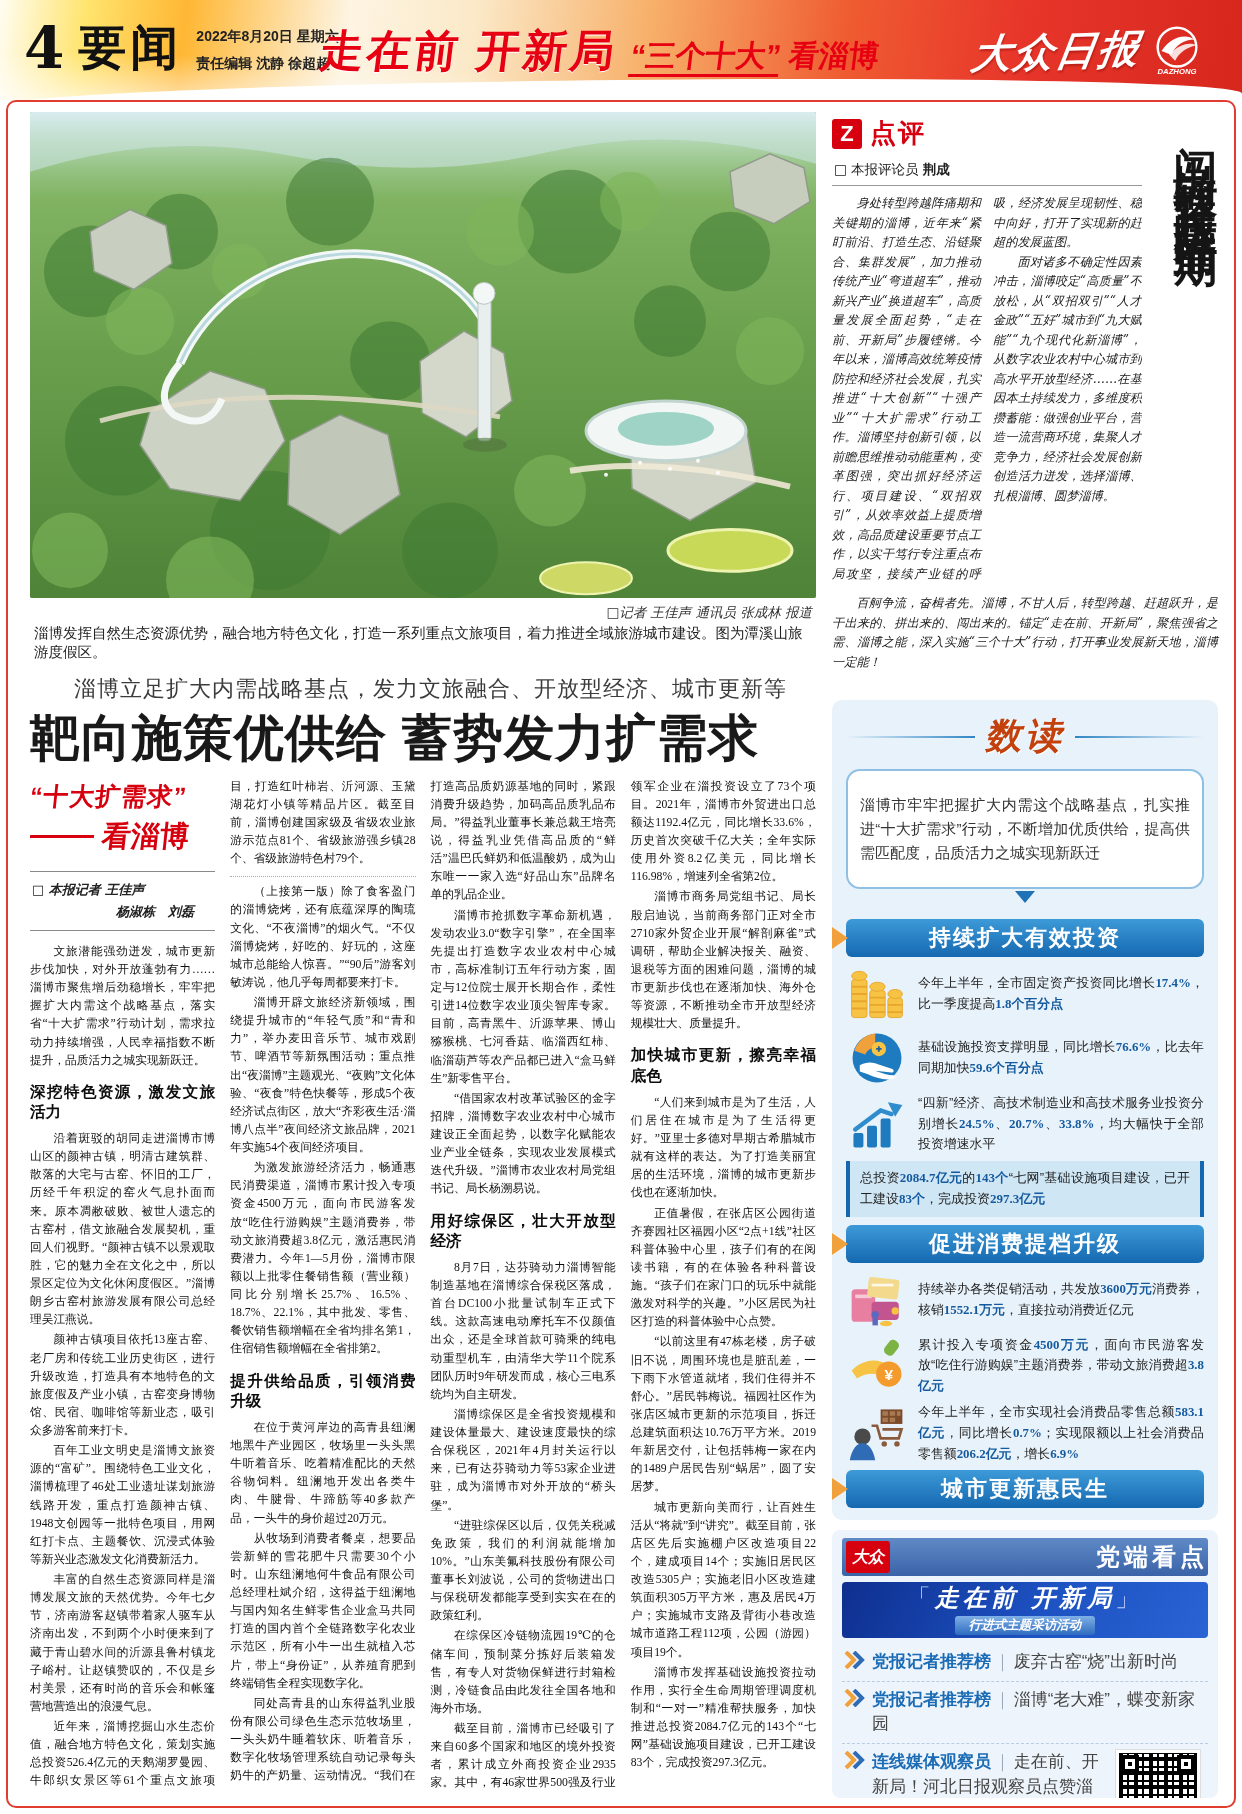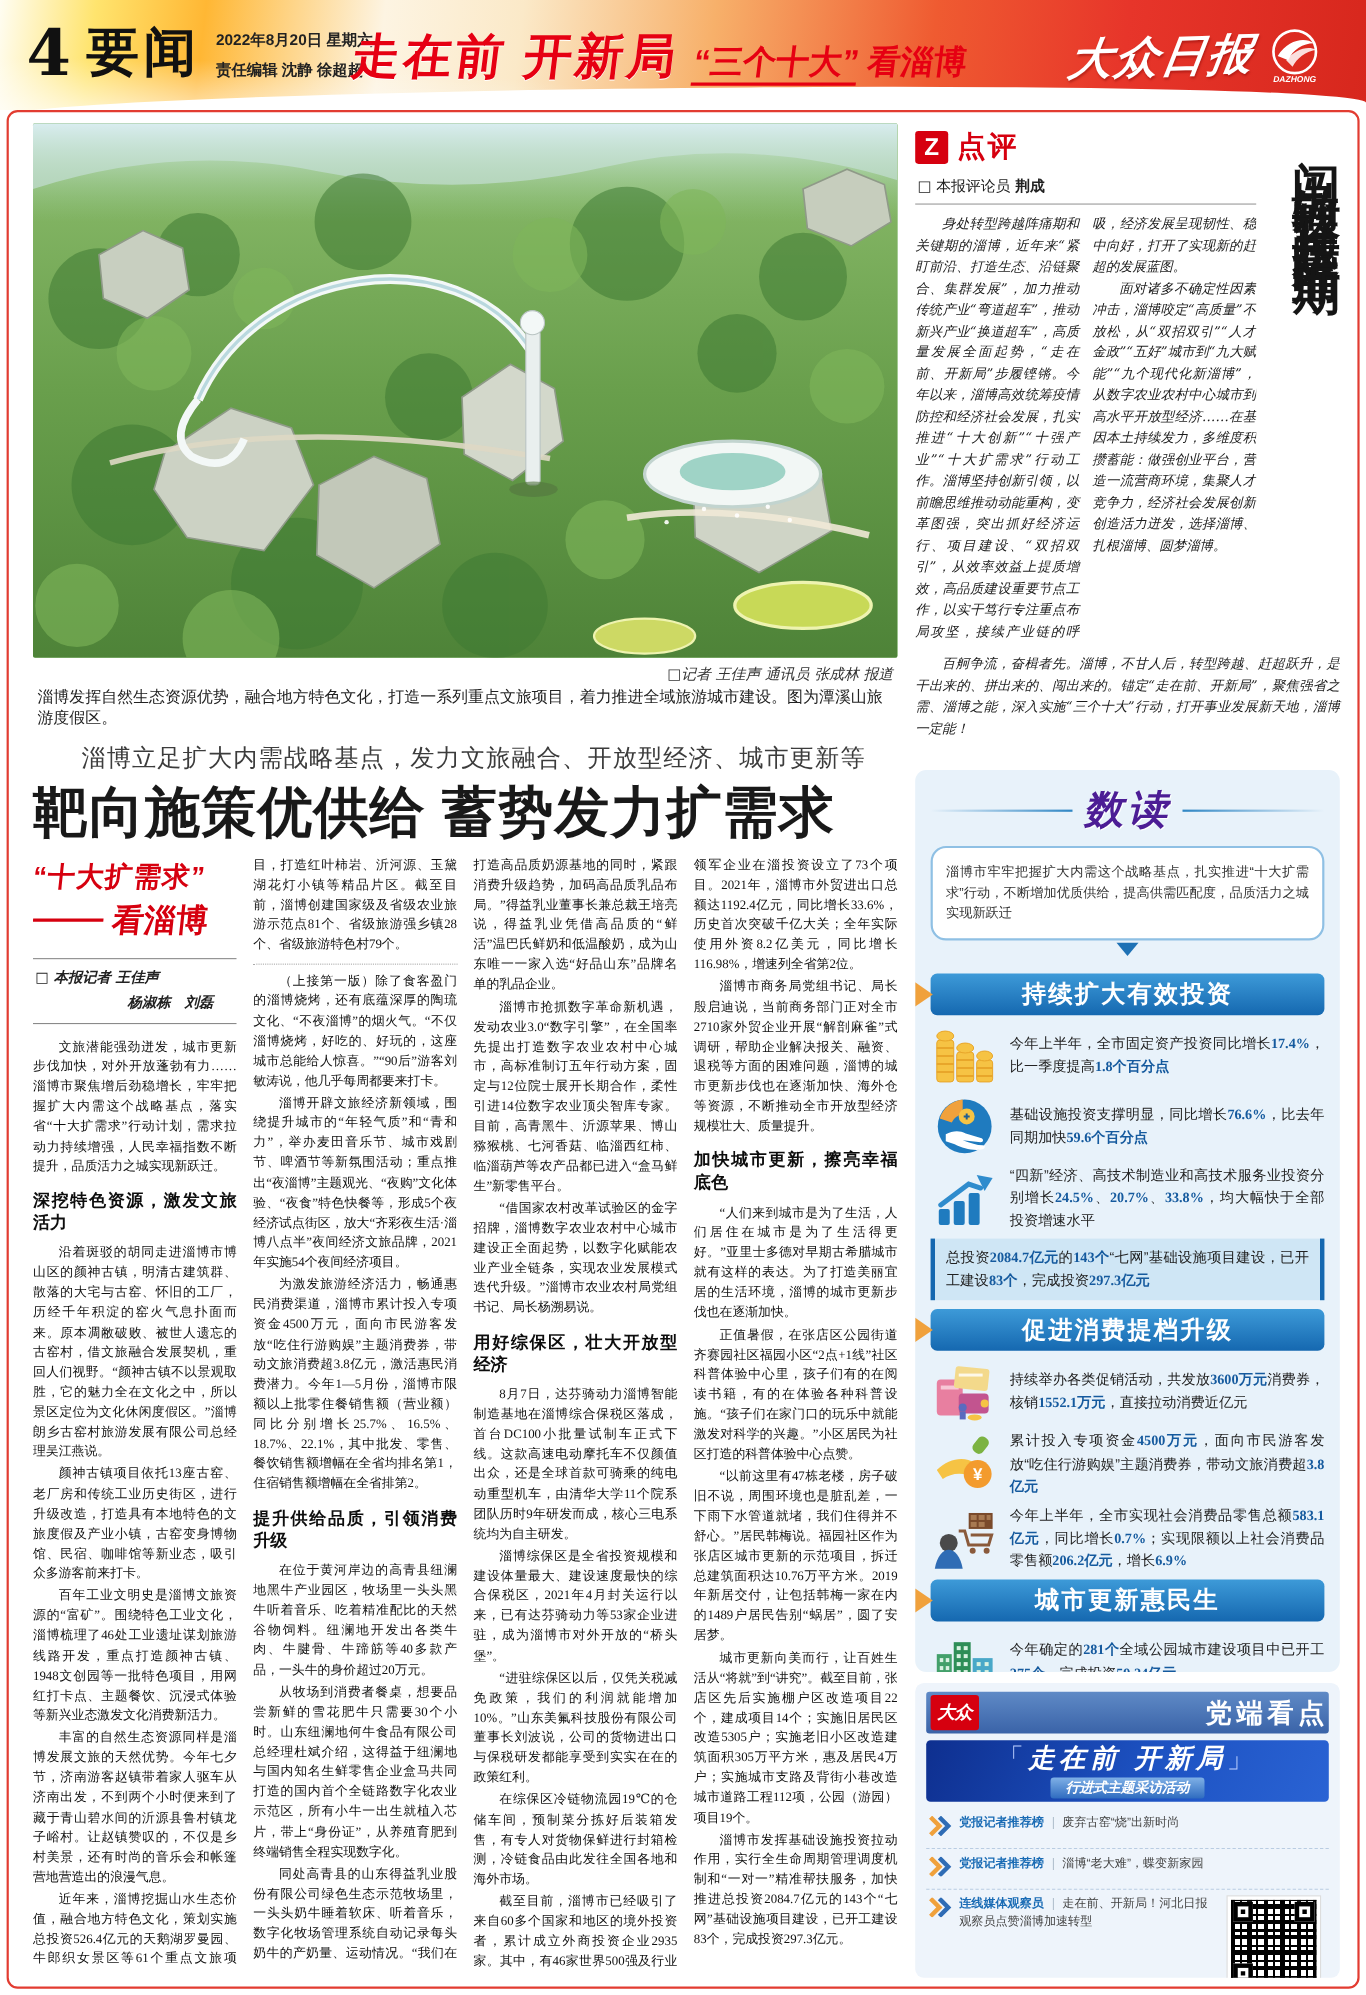--- a/index.html
+++ b/index.html
@@ -69,22 +69,22 @@
   .c-byline b { font-weight:700; }
   .c-body { column-count:2; column-gap:12px; column-fill:auto; height:392px; overflow:hidden; font:italic 400 12.2px/1.6 "DejaVu Serif",serif; color:#1a1a1a; text-align:justify; }
   .c-body .cpara { text-indent:2em; }
   .c-tail { margin-top:8px; font:italic 400 12.2px/1.6 "DejaVu Serif",serif; text-align:justify; text-indent:2em; color:#1a1a1a; }
 
   
   .shudu { flex:1; min-height:0; overflow:hidden; background:#e8f2fa; border-radius:10px; padding:10px 14px 8px; font-family:"Liberation Sans","DejaVu Sans",sans-serif; }
   .sd-titlerow { display:flex; align-items:center; gap:10px; margin:2px 0 8px; }
   .sd-line { flex:1; height:2px; background:linear-gradient(90deg,transparent,#2f86c4); }
   .sd-line.r { background:linear-gradient(90deg,#2f86c4,transparent); }
-  .sd-title { font:900 36px "DejaVu Serif",serif; font-style:italic; color:#4c1d95; letter-spacing:4px; text-shadow:1px 1px 0 #fff; }
-  .sd-intro { background:#fff; border:2px solid #8fc0e4; border-radius:14px; padding:12px 12px; font-size:12px; line-height:1.6; color:#333; text-align:justify; }
+  .sd-title { font:900 36px "DejaVu Serif",serif; font-style:italic; color:#c2410c; letter-spacing:4px; text-shadow:1px 1px 0 #fff; }
+  .sd-intro { background:#fff; border:2px solid #8fc0e4; border-radius:14px; padding:22px 12px; font-size:15px; line-height:1.6; color:#333; text-align:justify; }
   .sd-intro-arrow { width:0; height:0; margin:2px auto 4px; border:10px solid transparent; border-top:12px solid #1f72b5; }
   .sd-sec-head { position:relative; margin:6px 0 8px; height:38px; border-radius:6px;
     background:linear-gradient(180deg,#3d9ad8,#1568b0); display:flex; align-items:center; justify-content:center; }
   .sd-sec-head::before { content:""; position:absolute; left:-14px; top:8px; border:11px solid transparent; border-left:16px solid #f0a13c; }
   .sd-sec-head span { font:900 22px "Liberation Sans",sans-serif; color:#fff; letter-spacing:2px; }
   .sd-item { display:flex; align-items:center; gap:10px; margin:6px 0; }
   .sd-item .sd-icon { flex:0 0 62px; height:58px; }
   .sd-item .sd-icon svg { width:100%; height:100%; }
   .sd-item p { flex:1; font-size:12.9px; line-height:1.6; color:#222; text-align:justify; }
   .num { font-weight:bold; color:#155a9e; font-family:Liberation Serif, serif; }
@@ -95,21 +95,21 @@
   .dd-head { position:relative; height:38px; border-radius:3px; background:linear-gradient(180deg,#5f8ac6,#3a63a8); display:flex; align-items:center; justify-content:flex-end; }
   .dd-logo { position:absolute; left:4px; top:3px; width:44px; height:32px; background:#d6000f; border-radius:3px; color:#fff; font:italic 900 16px/32px "DejaVu Serif",serif; text-align:center; }
   .dd-head span { font:900 24px "Liberation Sans",sans-serif; color:#fff; letter-spacing:4px; }
   .dd-banner { margin:6px 0; height:56px; border-radius:4px; background:linear-gradient(115deg,#0e2f8f,#1d52c2 55%,#2a63d4); display:flex; flex-direction:column; align-items:center; justify-content:flex-start; gap:2px; }
   .dd-banner-title { font:900 24px "DejaVu Serif",serif; font-style:italic; color:#fff; letter-spacing:4px; }
   .dd-banner-title .cb { font-style:normal; color:#bcd0ff; font-weight:400; }
   .dd-banner-sub { font:italic 700 12.5px "Liberation Sans",sans-serif; color:#fff; background:linear-gradient(180deg,#7fb0e6,#2f6cc0); border-radius:3px; padding:1px 14px; }
   .dd-item { display:flex; align-items:flex-start; gap:6px; padding:6px 2px; border-bottom:1px dashed #b9cce2; }
   .dd-item:last-child { border-bottom:none; }
   .dd-chevrons { flex:0 0 22px; padding-top:1px; }
-  .dd-item p { flex:1; font-size:11px; line-height:1.45; color:#444; }
+  .dd-item p { flex:1; font-size:17px; line-height:1.45; color:#444; }
   .dd-item p b { color:#1b6cb5; font-weight:900; }
   .dd-item .sep { color:#9ab; padding:0 3px; }
   .qr-wrap { flex:0 0 96px; display:flex; flex-direction:column; align-items:center; gap:3px; }
   .qr { width:84px; height:84px; background:#fff; border:3px solid #fff; outline:1px solid #ddd; position:relative;
     background-image:
       repeating-linear-gradient(0deg,#000 0 4px,transparent 4px 7px,#000 7px 9px,transparent 9px 14px),
       repeating-linear-gradient(90deg,#000 0 4px,#fff 4px 8px,#000 8px 10px,#fff 10px 15px); }
   .qr i { position:absolute; width:18px; height:18px; border:4px solid #000; background:#fff; box-shadow:inset 0 0 0 3px #fff, inset 0 0 0 8px #000; }
   .qr i.tl { left:2px; top:2px; } .qr i.tr { right:2px; top:2px; } .qr i.bl { left:2px; bottom:2px; }
 </style>

